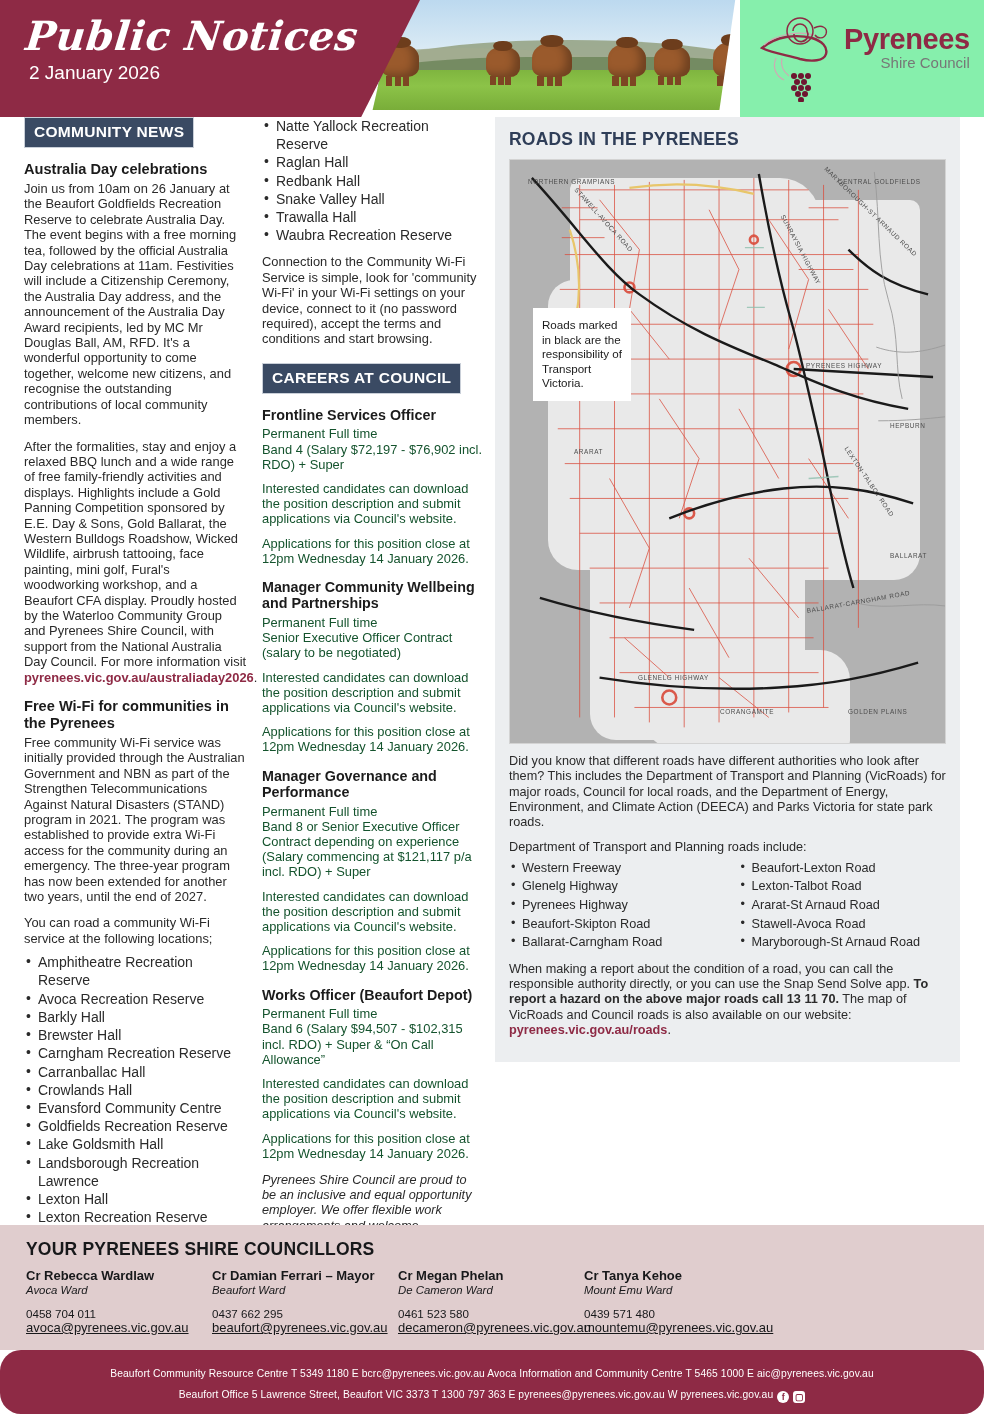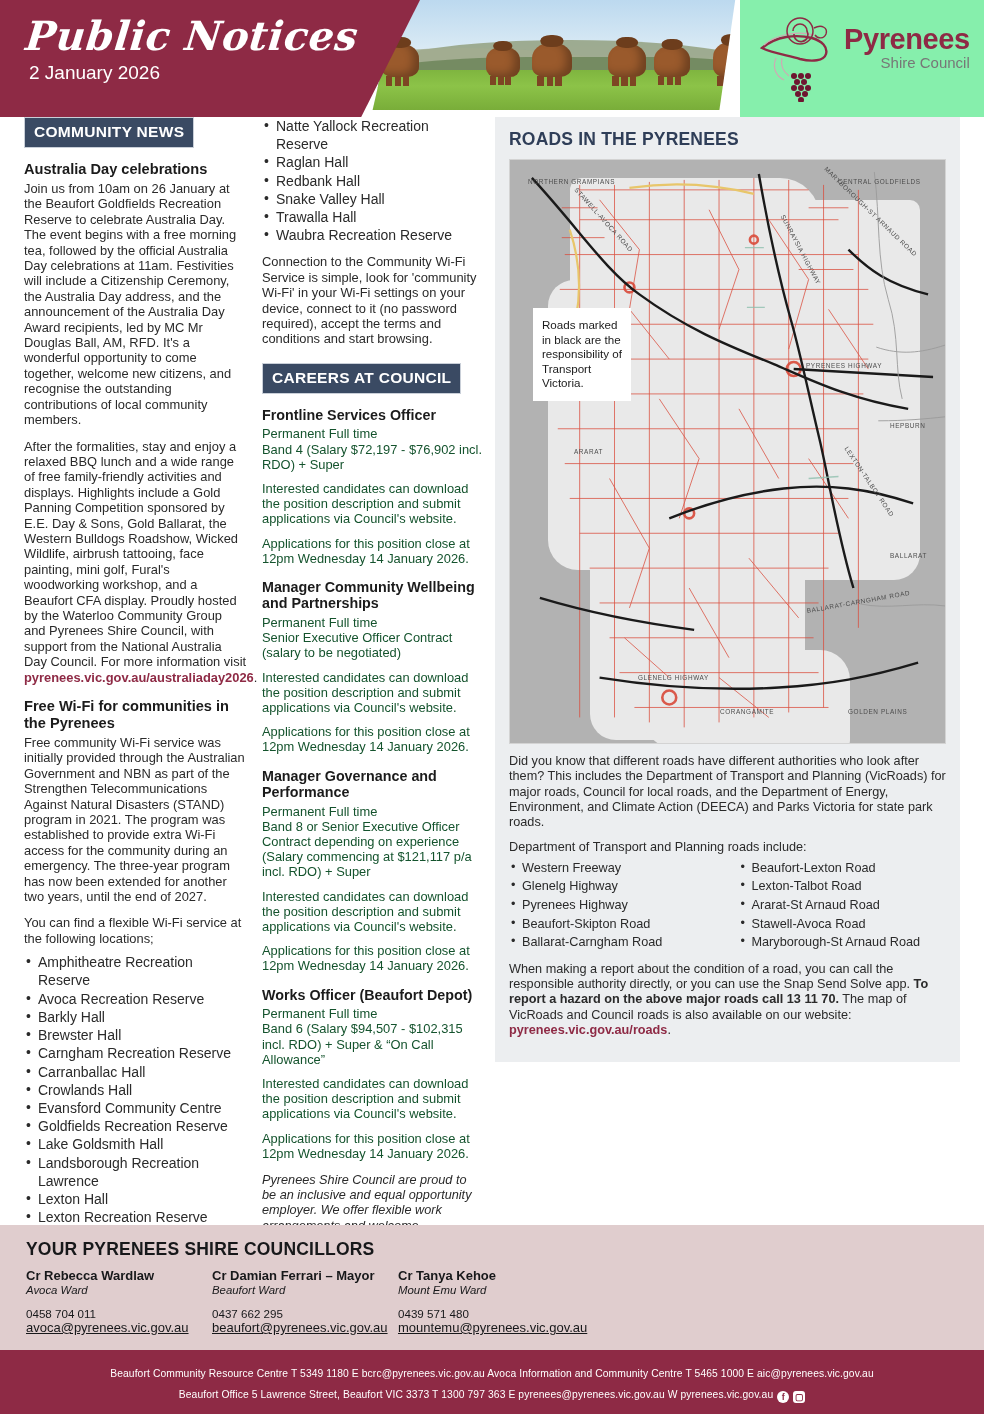--- a/index.html
+++ b/index.html
@@ -132,21 +132,21 @@
   .councillors { position:absolute; top:1225px; left:0; width:984px; height:125px; background:#e0cdce; }
   .councillors h2 { position:absolute; left:26px; top:14px; font-size:17.5px; color:#17181a; letter-spacing:.2px; }
   .cgrid { position:absolute; left:26px; top:44px; width:940px; display:flex; }
   .cg { width:186px; }
   .cname { font-size:13px; font-weight:bold; color:#17181a; line-height:14px; }
   .cward { font-size:11.4px; font-style:italic; color:#17181a; line-height:14px; }
   .cphone { font-size:11.6px; color:#17181a; margin-top:10px; line-height:14px; }
   .cmail { font-size:13px; color:#17181a; line-height:14px;text-decoration:underline; }
 
   
-  .footbar { position:absolute; top:1350px; left:0; width:984px; height:64px; background:#8e2a45; }
+  .footbar { position:absolute; top:1350px; left:0; width:984px; height:64px; background:#8e2a45;border-radius:21px; }
   .footline { color:#fff; font-size:10.3px; text-align:center; letter-spacing:.1px; line-height:13px; }
   .fl1 { margin-top:17px; } .fl2 { margin-top:8px; }
   .fico { display:inline-block; width:12px; height:12px; border-radius:50%;
           background:#fff; color:#8e2a45; font-size:9px; line-height:12px; text-align:center;
           vertical-align:-2px; margin-left:4px; font-weight:bold; }
   .fico.sq { border-radius:3px; }
 </style>
 </head>
 <body>
 
@@ -233,21 +233,21 @@
       <div class="sec-badge">COMMUNITY NEWS</div>
 
       <h3 class="art">Australia Day celebrations</h3>
       <p class="body">Join us from 10am on 26 January at the Beaufort Goldfields Recreation Reserve to celebrate Australia Day. The event begins with a free morning tea, followed by the official Australia Day celebrations at 11am. Festivities will include a Citizenship Ceremony, the Australia Day address, and the announcement of the Australia Day Award recipients, led by MC Mr Douglas Ball, AM, RFD. It's a wonderful opportunity to come together, welcome new citizens, and recognise the outstanding contributions of local community members.</p>
       <p class="body">
         <span>After the formalities, stay and enjoy a relaxed BBQ lunch and a wide range of free family-friendly activities and displays. Highlights include a Gold Panning Competition sponsored by E.E. Day &amp; Sons, Gold Ballarat, the Western Bulldogs Roadshow, Wicked Wildlife, airbrush tattooing, face painting, mini golf, Fural's woodworking workshop, and a Beaufort CFA display. Proudly hosted by the Waterloo Community Group and Pyrenees Shire Council, with support from the National Australia Day Council. For more information visit </span><span class="lnk">pyrenees.vic.gov.au/australiaday2026</span><span>.</span>
       </p>
 
       <h3 class="art">Free Wi-Fi for communities in the Pyrenees</h3>
       <p class="body">Free community Wi-Fi service was initially provided through the Australian Government and NBN as part of the Strengthen Telecommunications Against Natural Disasters (STAND) program in 2021. The program was established to provide extra Wi-Fi access for the community during an emergency. The three-year program has now been extended for another two years, until the end of 2027.</p>
-      <p class="body tight">You can find a flexible Wi-Fi service at the following locations;</p>
+      <p class="body tight">You can road a community Wi-Fi service at the following locations;</p>
       <ul class="bul">
           <li>Amphitheatre Recreation Reserve</li>
           <li>Avoca Recreation Reserve</li>
           <li>Barkly Hall</li>
           <li>Brewster Hall</li>
           <li>Carngham Recreation Reserve</li>
           <li>Carranballac Hall</li>
           <li>Crowlands Hall</li>
           <li>Evansford Community Centre</li>
           <li>Goldfields Recreation Reserve</li>
@@ -413,20 +413,26 @@
         <div class="cphone">0458 704 011</div>
         <div class="cmail">avoca@pyrenees.vic.gov.au</div>
       </div>
       <div class="cg">
         <div class="cname">Cr Damian Ferrari – Mayor</div>
         <div class="cward">Beaufort Ward</div>
         <div class="cphone">0437 662 295</div>
         <div class="cmail">beaufort@pyrenees.vic.gov.au</div>
       </div>
       <div class="cg">
+        <div class="cname">Cr Megan Phelan</div>
+        <div class="cward">De Cameron Ward</div>
+        <div class="cphone">0461 523 580</div>
+        <div class="cmail">decameron@pyrenees.vic.gov.au</div>
+      </div>
+      <div class="cg">
         <div class="cname">Cr Tanya Kehoe</div>
         <div class="cward">Mount Emu Ward</div>
         <div class="cphone">0439 571 480</div>
         <div class="cmail">mountemu@pyrenees.vic.gov.au</div>
       </div>
     </div>
   </div>
 
   <div class="footbar">
     <div class="footline fl1">Beaufort Community Resource Centre   T  5349 1180   E  bcrc@pyrenees.vic.gov.au    Avoca Information and Community Centre   T  5465 1000   E  aic@pyrenees.vic.gov.au</div>

